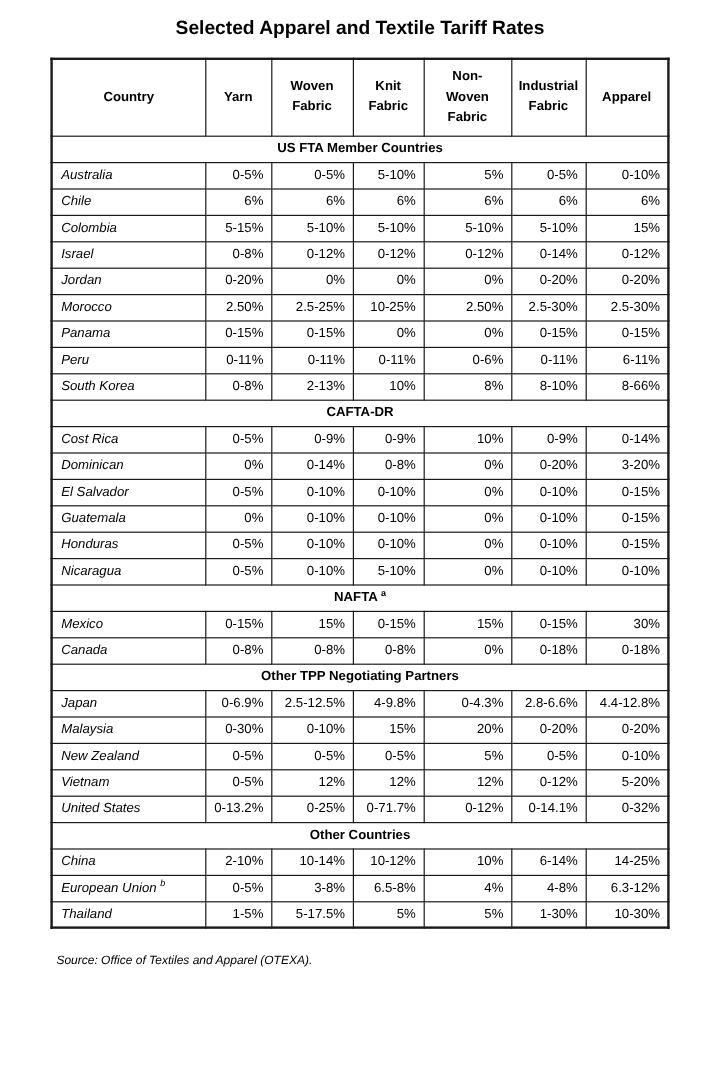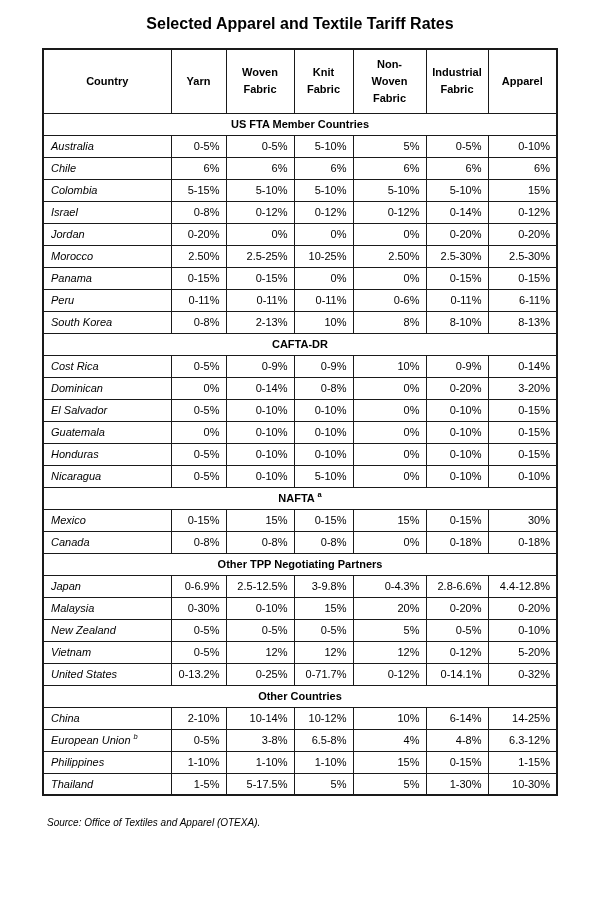--- a/index.html
+++ b/index.html
@@ -188,21 +188,21 @@
           <td class="val">0-11%</td>
           <td class="val">6-11%</td>
         </tr>
         <tr>
           <td class="country"><span>South Korea</span></td>
           <td class="val">0-8%</td>
           <td class="val">2-13%</td>
           <td class="val">10%</td>
           <td class="val">8%</td>
           <td class="val">8-10%</td>
-          <td class="val">8-13%</td>
+          <td class="val">8-66%</td>
         </tr>
         <tr>
           <td colspan="7" class="section-cell"><span>CAFTA-DR</span></td>
         </tr>
         <tr>
           <td class="country"><span>Cost Rica</span></td>
           <td class="val">0-5%</td>
           <td class="val">0-9%</td>
           <td class="val">0-9%</td>
           <td class="val">10%</td>
@@ -275,21 +275,21 @@
           <td class="val">0-18%</td>
           <td class="val">0-18%</td>
         </tr>
         <tr>
           <td colspan="7" class="section-cell"><span>Other TPP Negotiating Partners</span></td>
         </tr>
         <tr>
           <td class="country"><span>Japan</span></td>
           <td class="val">0-6.9%</td>
           <td class="val">2.5-12.5%</td>
-          <td class="val">3-9.8%</td>
+          <td class="val">4-9.8%</td>
           <td class="val">0-4.3%</td>
           <td class="val">2.8-6.6%</td>
           <td class="val">4.4-12.8%</td>
         </tr>
         <tr>
           <td class="country"><span>Malaysia</span></td>
           <td class="val">0-30%</td>
           <td class="val">0-10%</td>
           <td class="val">15%</td>
           <td class="val">20%</td>
@@ -338,29 +338,20 @@
         <tr>
           <td class="country"><span>European Union</span> <sup>b</sup></td>
           <td class="val">0-5%</td>
           <td class="val">3-8%</td>
           <td class="val">6.5-8%</td>
           <td class="val">4%</td>
           <td class="val">4-8%</td>
           <td class="val">6.3-12%</td>
         </tr>
         <tr>
-          <td class="country"><span>Philippines</span></td>
-          <td class="val">1-10%</td>
-          <td class="val">1-10%</td>
-          <td class="val">1-10%</td>
-          <td class="val">15%</td>
-          <td class="val">0-15%</td>
-          <td class="val">1-15%</td>
-        </tr>
-        <tr>
           <td class="country"><span>Thailand</span></td>
           <td class="val">1-5%</td>
           <td class="val">5-17.5%</td>
           <td class="val">5%</td>
           <td class="val">5%</td>
           <td class="val">1-30%</td>
           <td class="val">10-30%</td>
         </tr>
       </tbody>
   </table>

